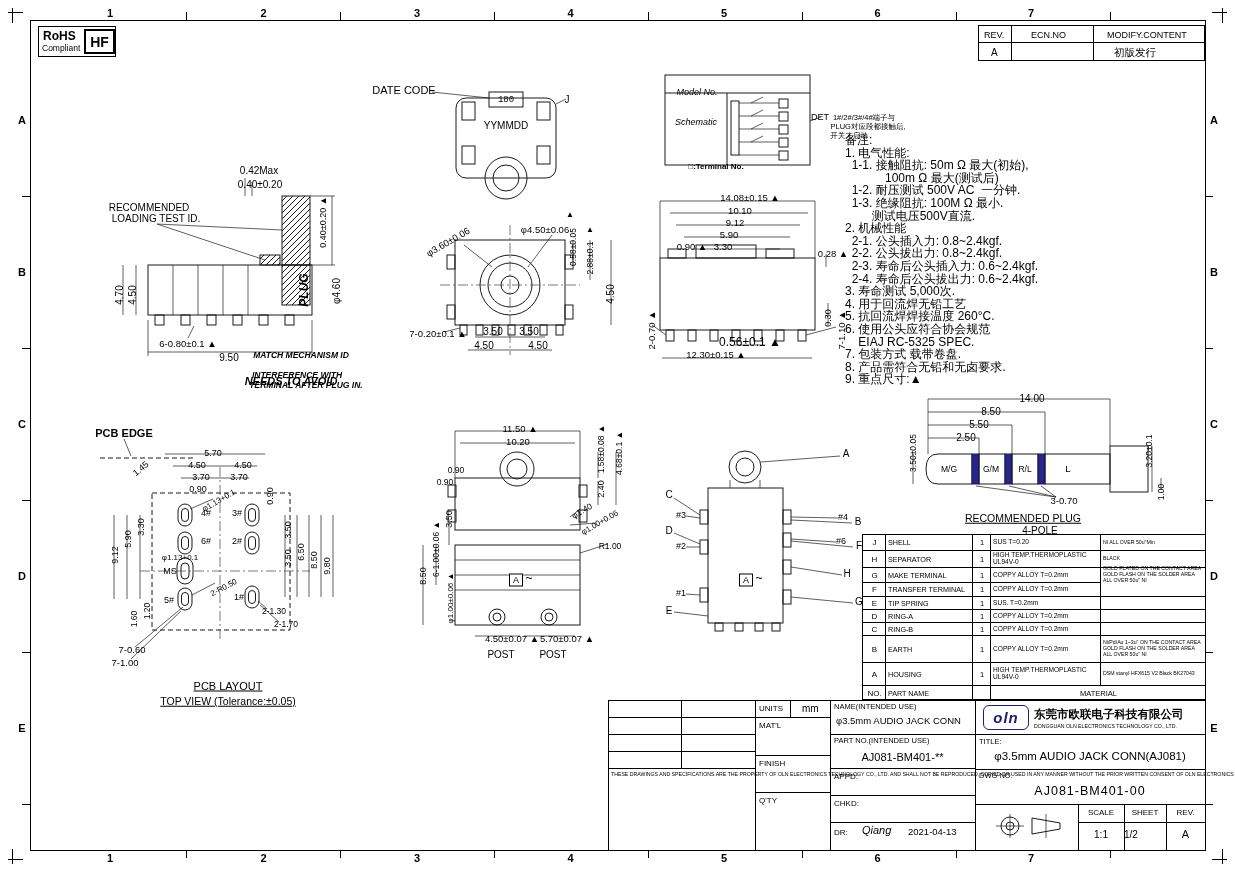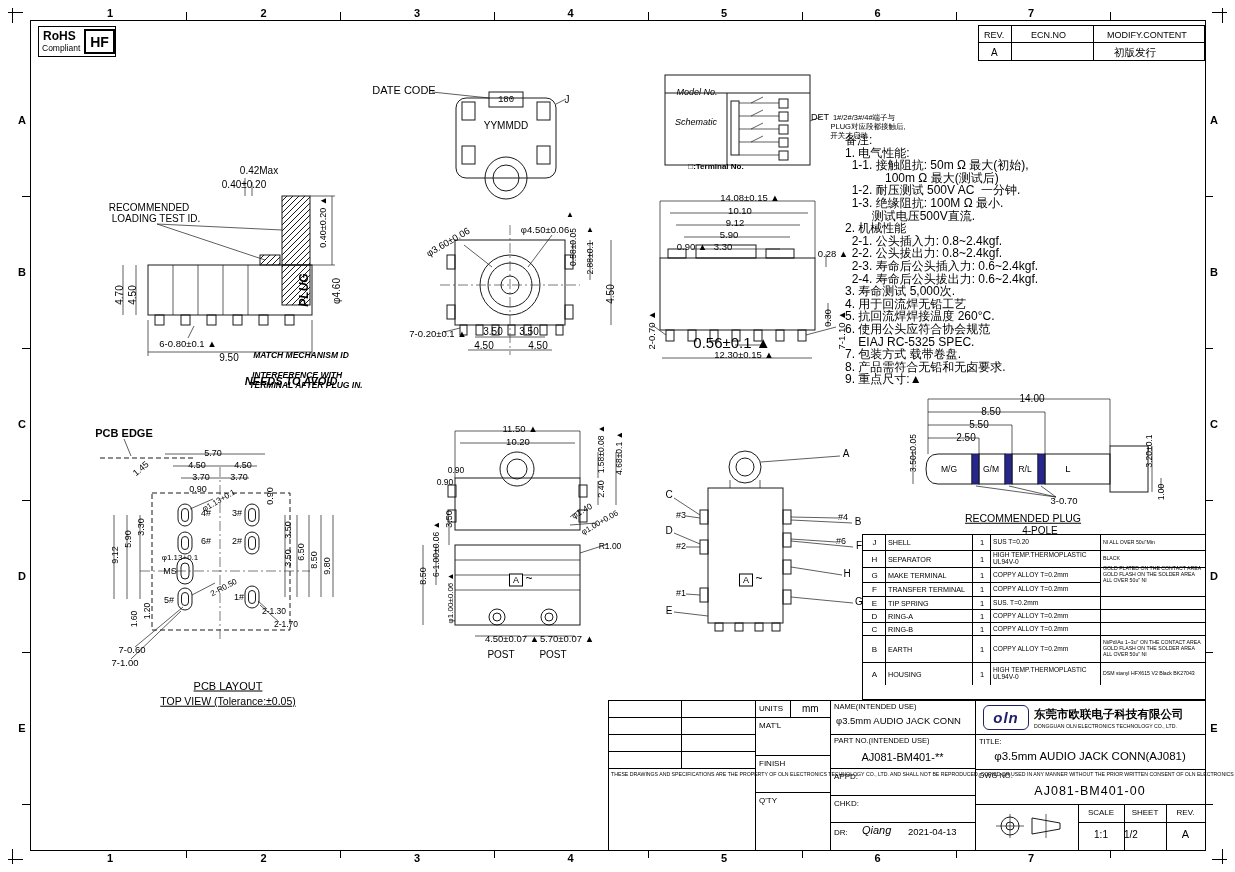--- a/index.html
+++ b/index.html
@@ -388,20 +388,26 @@
         <div class="pcell pc-mat bt">COPPY ALLOY T=0.2mm</div>
         <div class="pcell pc-fin bt">Ni/Pd/Au 1~3u" ON THE CONTACT AREA GOLD FLASH ON THE SOLDER AREA ALL OVER 50u" NI</div>
       </div>
       <div class="prow" style="height: 23px;">
         <div class="pcell pc-no bt">A</div>
         <div class="pcell pc-name bt">HOUSING</div>
         <div class="pcell pc-qty bt">1</div>
         <div class="pcell pc-mat bt">HIGH TEMP.THERMOPLASTIC UL94V-0</div>
         <div class="pcell pc-fin bt">DSM stanyl HFX615 V2 Black BK27043</div>
       </div>
+      <div class="prow" style="height: 16px;">
+        <div class="pcell bt pc-no">NO.</div>
+        <div class="pcell bt pc-name">PART NAME</div>
+        <div class="pcell bt pc-qty"></div>
+        <div class="pcell bt pc-matspan">MATERIAL</div>
+      </div>
     </div>
 
   <div class="line" style="left:608px;top:700px;width:597px;height:1px"></div>
   <div class="line" style="left:608px;top:717px;width:147px;height:1px"></div>
   <div class="line" style="left:608px;top:734px;width:147px;height:1px"></div>
   <div class="line" style="left:608px;top:751px;width:147px;height:1px"></div>
   <div class="line" style="left:608px;top:768px;width:147px;height:1px"></div>
   <div class="line" style="left:755px;top:717px;width:75px;height:1px"></div>
   <div class="line" style="left:755px;top:755px;width:75px;height:1px"></div>
   <div class="line" style="left:755px;top:792px;width:75px;height:1px"></div>
@@ -475,21 +481,21 @@
       <span class="lbl" style="left: 697px; top: 84px; font-size: 9px; transform: translate(-50%, -50%); font-style: italic; margin-top: 8px;">Model No.</span>
       <span class="lbl" style="left: 696px; top: 122px; font-size: 9px; transform: translate(-50%, -50%); font-style: italic;">Schematic</span>
       <span class="lbl" style="left: 820px; top: 117px; font-size: 9px; transform: translate(-50%, -50%);">DET</span>
       <span class="lbl" style="left: 716px; top: 167px; font-size: 8px; transform: translate(-50%, -50%); font-weight: bold;">□:Terminal No.</span>
       <span class="lbl" style="left: 864px; top: 118px; font-size: 7.5px; transform: translate(-50%, -50%);">1#/2#/3#/4#端子与</span>
       <span class="lbl" style="left: 868px; top: 127px; font-size: 7.5px; transform: translate(-50%, -50%);">PLUG对应段都接触后,</span>
       <span class="lbl" style="left: 849px; top: 136px; font-size: 7.5px; transform: translate(-50%, -50%);">开关才启动</span>
       <span class="lbl" style="left: 149px; top: 208px; font-size: 10px; transform: translate(-50%, -50%);">RECOMMENDED</span>
       <span class="lbl" style="left: 156px; top: 219px; font-size: 10px; transform: translate(-50%, -50%);">LOADING TEST ID.</span>
       <span class="lbl" style="left: 259px; top: 171px; font-size: 10px; transform: translate(-50%, -50%);">0.42Max</span>
-      <span class="lbl" style="left: 231px; top: 185px; font-size: 10px; transform: translate(-50%, -50%); padding-left: 26px;">0.40±0.20</span>
+      <span class="lbl" style="left: 247px; top: 185px; font-size: 10px; transform: translate(-50%, -50%); padding-left: 26px;">0.40±0.20</span>
       <span class="lbl" style="left: 323px; top: 222px; font-size: 9px; transform: translate(-50%, -50%) rotate(-90deg);">0.40±0.20 ▲</span>
       <span class="lbl" style="left: 304px; top: 290px; font-size: 12px; transform: translate(-50%, -50%) rotate(-90deg); font-weight: bold; font-style: italic;">PLUG</span>
       <span class="lbl" style="left: 337px; top: 291px; font-size: 10px; transform: translate(-50%, -50%) rotate(-90deg);">φ4.60</span>
       <span class="lbl" style="left: 120px; top: 295px; font-size: 10px; transform: translate(-50%, -50%) rotate(-90deg);">4.70</span>
       <span class="lbl" style="left: 133px; top: 295px; font-size: 10px; transform: translate(-50%, -50%) rotate(-90deg);">4.50</span>
       <span class="lbl" style="left: 188px; top: 344px; font-size: 9.5px; transform: translate(-50%, -50%);">6-0.80±0.1 ▲</span>
       <span class="lbl" style="left: 229px; top: 358px; font-size: 10px; transform: translate(-50%, -50%);">9.50</span>
       <span class="lbl" style="left: 301px; top: 355px; font-size: 8.5px; transform: translate(-50%, -50%); font-weight: bold; font-style: italic;">MATCH MECHANISM ID</span>
       <span class="lbl" style="left: 291px; top: 365px; font-size: 11px; transform: translate(-50%, -50%); font-weight: bold; font-style: italic; margin-top: 16px;">NEEDS TO AVOID</span>
       <span class="lbl" style="left: 297px; top: 375px; font-size: 8.5px; transform: translate(-50%, -50%); font-weight: bold; font-style: italic;">INTERFERENCE WITH</span>
@@ -509,22 +515,22 @@
       <span class="lbl" style="left: 750px; top: 198px; font-size: 9.5px; transform: translate(-50%, -50%);">14.08±0.15 ▲</span>
       <span class="lbl" style="left: 740px; top: 211px; font-size: 9.5px; transform: translate(-50%, -50%);">10.10</span>
       <span class="lbl" style="left: 735px; top: 223px; font-size: 9.5px; transform: translate(-50%, -50%);">9.12</span>
       <span class="lbl" style="left: 729px; top: 235px; font-size: 9.5px; transform: translate(-50%, -50%);">5.90</span>
       <span class="lbl" style="left: 723px; top: 247px; font-size: 9.5px; transform: translate(-50%, -50%);">3.30</span>
       <span class="lbl" style="left: 692px; top: 247px; font-size: 9.5px; transform: translate(-50%, -50%);">0.90 ▲</span>
       <span class="lbl" style="left: 833px; top: 254px; font-size: 9.5px; transform: translate(-50%, -50%);">0.28 ▲</span>
       <span class="lbl" style="left: 652px; top: 330px; font-size: 9.5px; transform: translate(-50%, -50%) rotate(-90deg);">2-0.70 ▲</span>
       <span class="lbl" style="left: 828px; top: 318px; font-size: 9px; transform: translate(-50%, -50%) rotate(-90deg);">0.30</span>
       <span class="lbl" style="left: 842px; top: 330px; font-size: 9.5px; transform: translate(-50%, -50%) rotate(-90deg);">7-1.10 ▲</span>
-      <span class="lbl" style="left: 732px; top: 342px; font-size: 15px; transform: translate(-50%, -50%);">0.56±0.1 ▲</span>
-      <span class="lbl" style="left: 744px; top: 355px; font-size: 9.5px; transform: translate(-50%, -50%);">12.30±0.15 ▲</span>
+      <span class="lbl" style="left: 750px; top: 342px; font-size: 12px; transform: translate(-50%, -50%);">0.56±0.1 ▲</span>
+      <span class="lbl" style="left: 716px; top: 355px; font-size: 9.5px; transform: translate(-50%, -50%);">12.30±0.15 ▲</span>
       <span class="lbl" style="left: 124px; top: 433px; font-size: 11px; transform: translate(-50%, -50%); font-weight: bold;">PCB EDGE</span>
       <span class="lbl" style="left: 141px; top: 469px; font-size: 9px; transform: translate(-50%, -50%) rotate(-40deg);">1.45</span>
       <span class="lbl" style="left: 213px; top: 453px; font-size: 9px; transform: translate(-50%, -50%);">5.70</span>
       <span class="lbl" style="left: 197px; top: 465px; font-size: 9px; transform: translate(-50%, -50%);">4.50</span>
       <span class="lbl" style="left: 243px; top: 465px; font-size: 9px; transform: translate(-50%, -50%);">4.50</span>
       <span class="lbl" style="left: 201px; top: 477px; font-size: 9px; transform: translate(-50%, -50%);">3.70</span>
       <span class="lbl" style="left: 239px; top: 477px; font-size: 9px; transform: translate(-50%, -50%);">3.70</span>
       <span class="lbl" style="left: 198px; top: 489px; font-size: 9px; transform: translate(-50%, -50%);">0.90</span>
       <span class="lbl" style="left: 270px; top: 496px; font-size: 9px; transform: translate(-50%, -50%) rotate(-90deg);">0.90</span>
       <span class="lbl" style="left: 141px; top: 527px; font-size: 9px; transform: translate(-50%, -50%) rotate(-90deg);">3.30</span>

